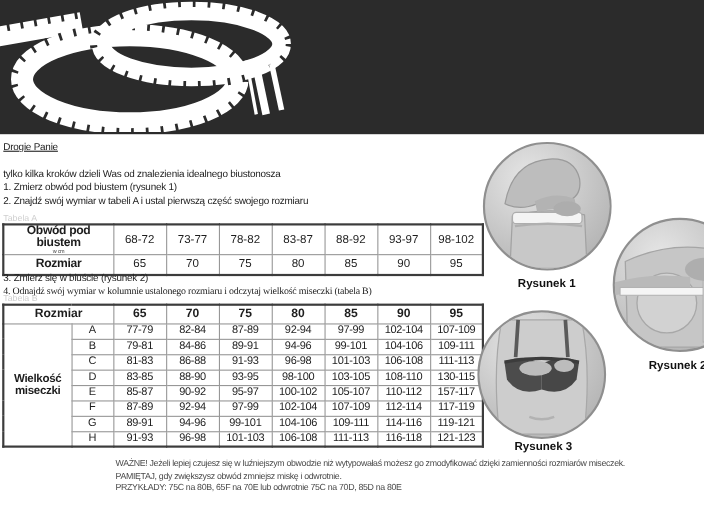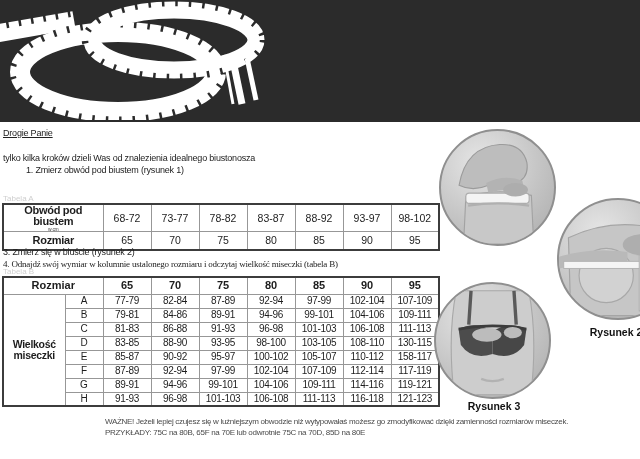--- a/index.html
+++ b/index.html
@@ -7,21 +7,21 @@
     position:relative;width:640px;height:459px;overflow:hidden;background:#fff;
     font-family:"Liberation Sans",sans-serif;color:#1d1d1d;
   }
   
   .banner{position:absolute;left:0;top:0;width:640px;height:122px;background:#2b2b2b;}
   .banner svg{position:absolute;left:0;top:0;}
   
   .txt{position:absolute;left:3px;width:440px;font-size:9px;letter-spacing:-0.2px;line-height:11px;color:#222;}
   .greeting{top:128px;text-decoration:underline;}
   .lead{top:153px;}
-  .step1{top:165px;margin-left:23px;}
+  .step1{top:165px;}
   .step2{top:177px;}
   .step3{top:247px;}
   .step4{top:259px;font-family:Liberation Serif, serif;}
   .tbl-label{position:absolute;left:3px;font-size:8px;color:#cfcfcf;letter-spacing:0;}
   .lbl-a{top:194px;}
   .lbl-b{top:267px;}
   
   .tbl{border-collapse:collapse;table-layout:fixed;position:absolute;left:2px;background:#fff;border:2px solid #3c3c3c;}
   .tbl td,.tbl th{border:1px solid #979797;text-align:center;vertical-align:middle;padding:0;line-height:1;}
   .tbl-a{top:203px;width:436px;}
@@ -71,20 +71,21 @@
 
       <path d="M232,56 L242,104" stroke="#ffffff" stroke-width="7"></path>
       <path d="M247,58 L256,100" stroke="#ffffff" stroke-width="5"></path>
       <path d="M224,55 L233,104" stroke="#ffffff" stroke-width="3"></path>
     </svg>
   </div>
 
   <div class="txt greeting">Drogie Panie</div>
   <div class="txt lead">tylko kilka kroków dzieli Was od znalezienia idealnego biustonosza</div>
   <div class="txt step1">1. Zmierz obwód pod biustem (rysunek 1)</div>
+  <div class="txt step2">2. Znajdź swój wymiar w tabeli A i ustal pierwszą część swojego rozmiaru</div>
 
   <div class="tbl-label lbl-a">Tabela A</div>
   <table class="tbl tbl-a">
     <colgroup>
         <col style="width:100px">
         <col style="width:48px">
         <col style="width:48px">
         <col style="width:48px">
         <col style="width:48px">
         <col style="width:48px">
@@ -189,21 +190,21 @@
           <td>130-115</td>
         </tr>
         <tr>
           <th>E</th>
           <td>85-87</td>
           <td>90-92</td>
           <td>95-97</td>
           <td>100-102</td>
           <td>105-107</td>
           <td>110-112</td>
-          <td>158-117</td>
+          <td>157-117</td>
         </tr>
         <tr>
           <th>F</th>
           <td>87-89</td>
           <td>92-94</td>
           <td>97-99</td>
           <td>102-104</td>
           <td>107-109</td>
           <td>112-114</td>
           <td>117-119</td>
@@ -234,20 +235,21 @@
   <div class="photo ph1">
     <svg viewBox="0 0 100 100" aria-hidden="true">
       <path d="M22,58 Q50,50 80,57 L82,100 L20,100 Z" fill="#c8c8c8" stroke="#a2a2a2" stroke-width="1"></path>
       <path d="M16,48 Q22,14 52,12 Q72,11 76,28 Q78,42 66,46 Q50,40 42,48 Q28,54 16,48 Z" fill="#bdbdbd" stroke="#9b9b9b" stroke-width="1"></path>
       <path d="M40,46 Q56,38 72,44 L74,54 Q56,50 42,55 Z" fill="#b3b3b3"></path>
       <rect x="22" y="55" width="56" height="9" rx="3" fill="#f4f4f4" stroke="#adadad" stroke-width="1"></rect>
       <ellipse cx="66" cy="52" rx="11" ry="6" fill="#adadad"></ellipse>
       <path d="M24,66 Q50,62 78,66" stroke="#b0b0b0" stroke-width="2" fill="none"></path>
     </svg>
   </div>
+  <div class="caption cap1">Rysunek 1</div>
 
   <div class="photo ph2">
     <svg viewBox="0 0 100 100" aria-hidden="true">
       <path d="M8,32 Q50,12 96,28 L98,98 L10,98 Z" fill="#c6c6c6" stroke="#a5a5a5" stroke-width="1"></path>
       <circle cx="40" cy="64" r="23" fill="#d2d2d2" stroke="#a8a8a8" stroke-width="1"></circle>
       <path d="M0,48 Q28,40 58,44 L58,54 Q28,52 0,58 Z" fill="#b9b9b9"></path>
       <rect x="4" y="52" width="92" height="6" fill="#f5f5f5" stroke="#b2b2b2" stroke-width="0.8"></rect>
       <rect x="68" y="42" width="8" height="52" fill="#efefef" stroke="#aaaaaa" stroke-width="0.8"></rect>
       <path d="M72,46 L72,92" stroke="#8a8a8a" stroke-width="4" stroke-dasharray="1.2 4"></path>
       <ellipse cx="70" cy="38" rx="16" ry="9" fill="#aeaeae"></ellipse>
@@ -264,16 +266,17 @@
       <path d="M20,40 Q50,34 80,40" stroke="#3c3c3c" stroke-width="2.5" fill="none"></path>
       <ellipse cx="45" cy="45" rx="13" ry="6" fill="#bcbcbc"></ellipse>
       <ellipse cx="68" cy="43" rx="8" ry="5" fill="#bcbcbc"></ellipse>
       <path d="M40,84 Q50,88 60,84" stroke="#b2b2b2" stroke-width="2" fill="none"></path>
     </svg>
   </div>
   <div class="caption cap3">Rysunek 3</div>
 
   <div class="notes">
     <div>WAŻNE! Jeżeli lepiej czujesz się w luźniejszym obwodzie niż wytypowałaś możesz go zmodyfikować dzięki zamienności rozmiarów miseczek.</div>
+    <div>PAMIĘTAJ, gdy zwiększysz obwód zmniejsz miskę i odwrotnie.</div>
     <div>PRZYKŁADY: 75C na 80B,  65F na 70E lub odwrotnie 75C na 70D, 85D na 80E</div>
   </div>
 
 </div>
 
 </body></html>

